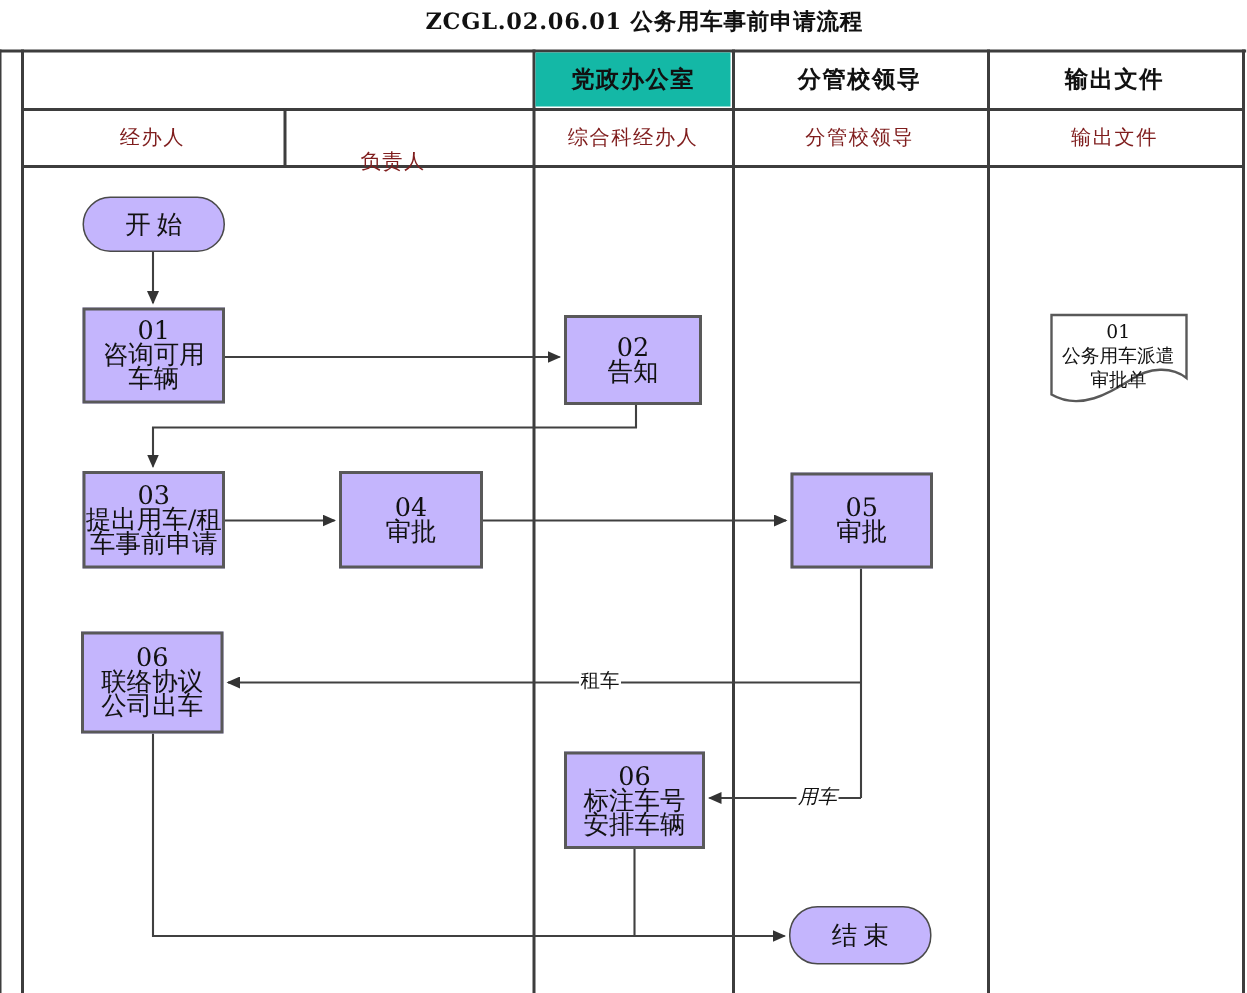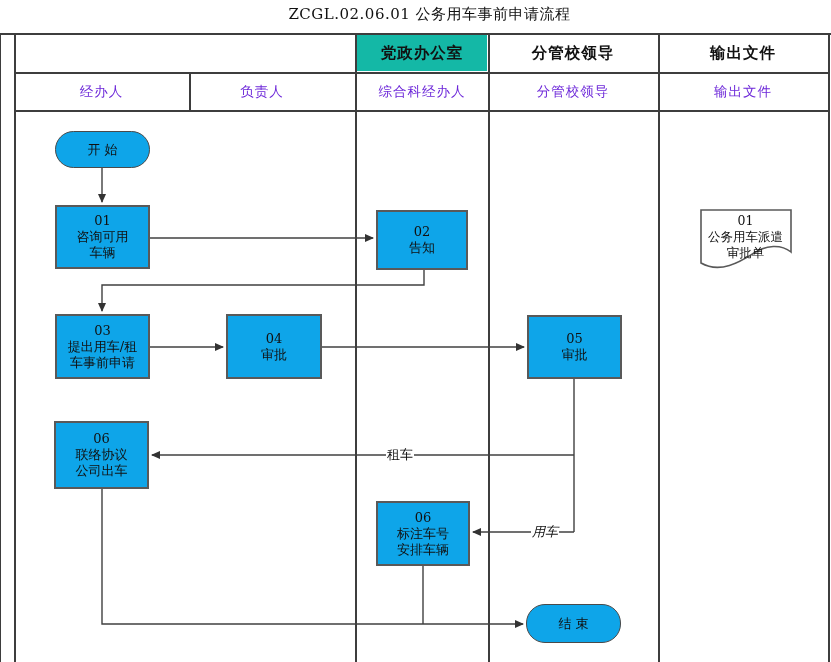--- a/index.html
+++ b/index.html
@@ -11,31 +11,31 @@
   .hline{position:absolute;height:0;border-top:2px solid #3d3d3d;}
   .vline{position:absolute;width:0;border-left:2px solid #3d3d3d;}
   .vline.thin{border-left-width:1px;}
   
   .cell{
     position:absolute;display:flex;align-items:center;justify-content:center;
     font-size:15px;letter-spacing:1px;
   }
   .cell.bold{font-weight:bold;font-size:15.5px;}
   .cell.shaded{background:#14b8a6;}
-  .cell.sub{font-size:13.5px;color:#6d28d9;}
+  .cell.sub{font-size:13.5px;color:#7f1d1d;}
   
   #title{
     position:absolute;top:5px;left:0;width:831px;text-align:center;
-    font-weight:normal;font-size:15px;letter-spacing:0.5px;padding-left:28px;box-sizing:border-box;
+    font-weight:bold;font-size:15px;letter-spacing:0.5px;padding-left:28px;box-sizing:border-box;
   }
   
   .node{
-    position:absolute;box-sizing:border-box;background:#0ea5e9;
+    position:absolute;box-sizing:border-box;background:#c4b5fd;
     border:2px solid #595959;display:flex;align-items:center;justify-content:center;
-    text-align:center;font-size:13px;line-height:16px;white-space:pre-line;z-index:3;
+    text-align:center;font-size:17px;line-height:16px;white-space:pre-line;z-index:3;
   }
   .node.stadium{border-radius:19px;border-color:#4a4a4a;border-width:1.5px;letter-spacing:4px;
     text-indent:4px;}
   
   #wires{position:absolute;left:0;top:0;z-index:2;}
   .edge-label{
     position:absolute;z-index:4;background:#ffffff;font-size:13px;line-height:15px;
     padding:0 1px;z-index:4;
   }
   
@@ -61,21 +61,21 @@
   <div class="vline" style="left:355px;top:33px;height:629px;"></div>
   <div class="vline" style="left:488px;top:33px;height:629px;"></div>
   <div class="vline" style="left:658px;top:33px;height:629px;"></div>
   <div class="vline" style="left:828px;top:33px;height:629px;"></div>
 
   <div class="cell bold shaded" style="left:357px;top:35px;width:130px;height:36px;">党政办公室</div>
   <div class="cell bold" style="left:489px;top:35px;width:168px;height:36px;">分管校领导</div>
   <div class="cell bold" style="left:659px;top:35px;width:168px;height:36px;">输出文件</div>
 
   <div class="cell sub" style="left:15px;top:74px;width:173px;height:35px;">经办人</div>
-  <div class="cell sub" style="left:190px;top:74px;width:144px;height:35px;">负责人</div>
+  <div class="cell sub" style="left:190px;top:90px;width:144px;height:35px;">负责人</div>
   <div class="cell sub" style="left:357px;top:74px;width:130px;height:35px;">综合科经办人</div>
   <div class="cell sub" style="left:489px;top:74px;width:168px;height:35px;">分管校领导</div>
   <div class="cell sub" style="left:659px;top:74px;width:168px;height:35px;">输出文件</div>
 
   <svg id="wires" width="831" height="662">
     <defs>
       <marker id="ah" markerWidth="10" markerHeight="8" refX="8" refY="4" orient="auto" markerUnits="userSpaceOnUse">
         <polygon points="0,0 9,4 0,8" fill="#333333"></polygon>
       </marker>
     </defs>

